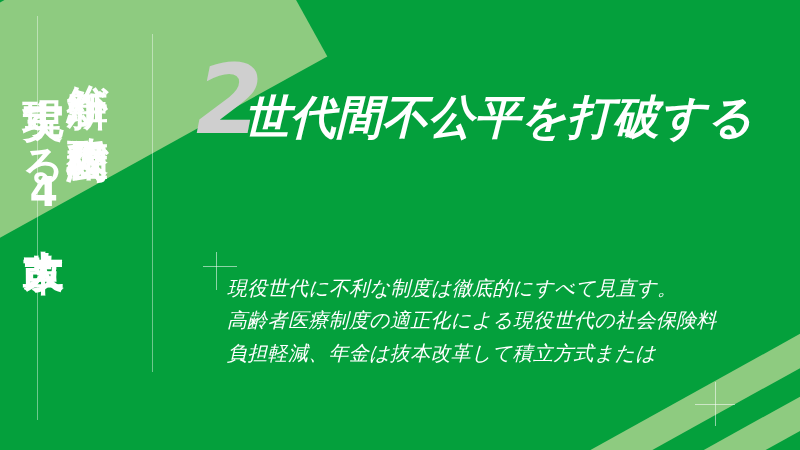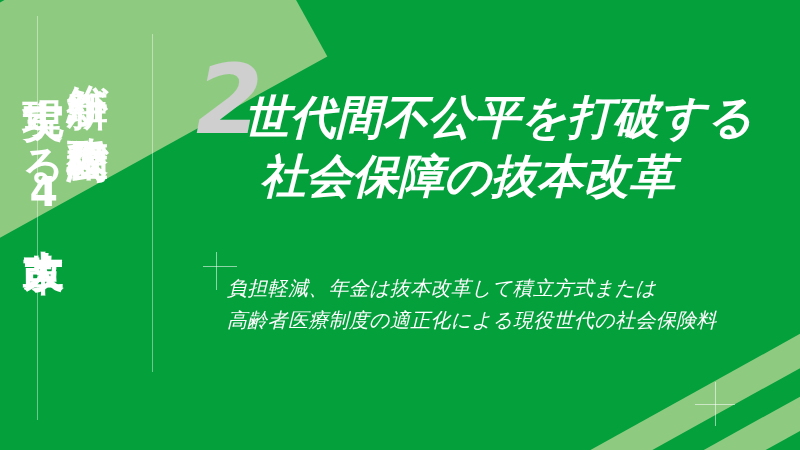--- a/index.html
+++ b/index.html
@@ -193,22 +193,22 @@
 
   <div class="vertical-headline">
     <div class="v-col col-right">維新が政権公約で</div>
     <div class="v-col col-left">実現する4大改革</div>
   </div>
 
   <div class="title-block">
     <div class="big-number">2</div>
     <div class="title-lines">
       <div class="title-line line1">世代間不公平を打破する</div>
-      <div class="title-line line2">社会保障の抜本改革</div>
     </div>
   </div>
 
   <div class="body-block">
+    <div class="body-line">現役世代に不利な制度は徹底的にすべて見直す。</div>
+    <div class="body-line">高齢者医療制度の適正化による現役世代の社会保険料</div>
     <div class="body-line">負担軽減、年金は抜本改革して積立方式または</div>
-    <div class="body-line">高齢者医療制度の適正化による現役世代の社会保険料</div>
   </div>
 
 </div>
 
 </body></html>

